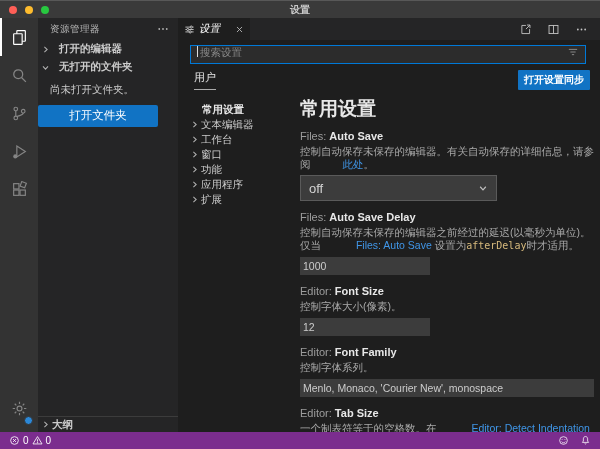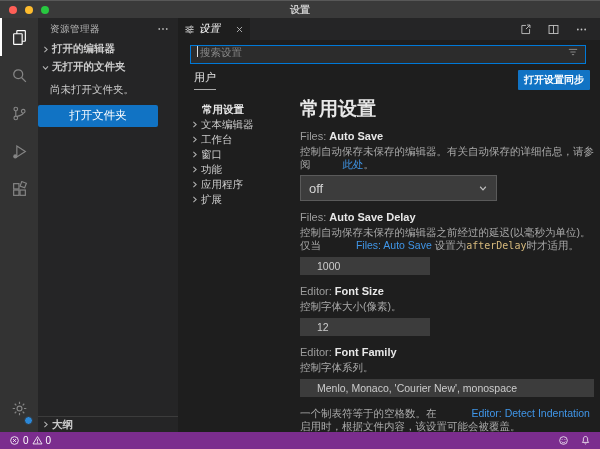--- a/index.html
+++ b/index.html
@@ -23,21 +23,21 @@
   .ab-bottom { position:absolute; bottom:5px; left:0; width:38px; }
   .badge { position:absolute; right:5px; bottom:2px; width:9px; height:9px; border-radius:50%;
     background:var(--badge-blue); border:1px solid #333333; }
 
   
   .sidebar { position:absolute; top:18px; left:38px; width:140px; bottom:17px; background:#252526; color:#cccccc; }
   .sb-header { height:22px; display:flex; align-items:center; padding:0 9px 0 12px; }
   .sb-title { font-size:9.5px; letter-spacing:.5px; color:#bbbbbb; }
   .sb-more { margin-left:auto; color:#b0b0b0; cursor:pointer; display:flex; }
   .sb-more svg { width:12px; height:12px; }
-  .sb-section { height:18px; display:flex; align-items:center; gap:2px; padding-left:3px;
+  .sb-section { height:18px; display:flex; align-items:center; gap:9px; padding-left:3px;
     font-size:10.5px; font-weight:bold; color:#cccccc; cursor:pointer; }
   .sb-section svg { width:9px; height:9px; flex:none; color:#b0b0b0; }
   .sb-msg { font-size:10.5px; color:#cccccc; padding:7px 12px 4px 12px; line-height:1.3; }
   .sb-btn { display:block; margin:4px 10px 0 0; width:120px; height:22px; background:var(--accent-blue);
     color:#ffffff; font-size:11.5px; border:none; border-radius:2px; cursor:pointer;
     font-family:inherit; }
   .sb-outline { position:absolute; bottom:0; left:0; right:0; height:16px; border-top:1px solid #3c3c3c;
     display:flex; align-items:center; gap:2px; padding-left:3px; font-size:10.5px; font-weight:bold; cursor:pointer; }
   .sb-outline svg { width:9px; height:9px; color:#b0b0b0; }
 
@@ -78,21 +78,21 @@
   .setting { margin-bottom:10px; }
   .setting-label { font-size:11px; line-height:13px; margin-bottom:2px; }
   .cat { color:#9d9d9d; } .nm { font-weight:bold; color:#e7e7e7; }
   .setting-desc { font-size:10.5px; line-height:13px; color:#a9a9a9; margin-bottom:4px; max-width:296px; }
   .lnk { color:var(--link); cursor:pointer;padding-left:32px; }
   .code { font-family:"DejaVu Sans Mono","Liberation Mono",monospace; color:var(--code-text); font-size:10px; }
   .sel { width:197px; height:20px; background:#3c3c3c; border:1px solid #5a5a5a; color:#d4d4d4;
     font-size:13px; display:flex; align-items:center; padding:12px 8px; cursor:pointer; }
   .sel svg { margin-left:auto; width:10px; height:10px; color:#c0c0c0; }
   .inp { width:130px; height:18px; background:#3c3c3c; border:1px solid #3c3c3c; color:#cccccc;
-    font-size:10.5px; padding:0 16px; font-family:inherit; }
+    font-size:10.5px; padding:0 2px; font-family:inherit; }
   .inp.wide { width:100%; }
 
   
   .statusbar { position:absolute; bottom:0; left:0; right:0; height:17px; background:var(--status-bar);
     display:flex; align-items:center; padding:0 9px; color:#ffffff; font-size:10px; }
   .st-item { display:flex; align-items:center; gap:3px; cursor:pointer; }
   .st-item svg { width:11px; height:11px; }
   .st-right { margin-left:auto; display:flex; align-items:center; gap:11px; }
   .st-right svg { width:11px; height:11px; cursor:pointer; }
 </style>
@@ -325,20 +325,23 @@
           <div class="setting-label">
             <span class="cat">Editor: </span><span class="nm">Font Family</span>
           </div>
           <div class="setting-desc">
             <span>控制字体系列。</span>
           </div>
           <input class="inp wide" value="Menlo, Monaco, 'Courier New', monospace" style="">
         </div>
 
         <div class="setting">
+          <div class="setting-label">
+            <span class="cat">Editor: </span><span class="nm">Tab Size</span>
+          </div>
           <div class="setting-desc">
             <span>一个制表符等于的空格数。在 </span><span class="lnk">Editor: Detect Indentation</span><span> 启用时，根据文件内容，该设置可能会被覆盖。</span>
           </div>
 
         </div>
       </div>
     </div>
   </div>
 
   <div class="statusbar">

